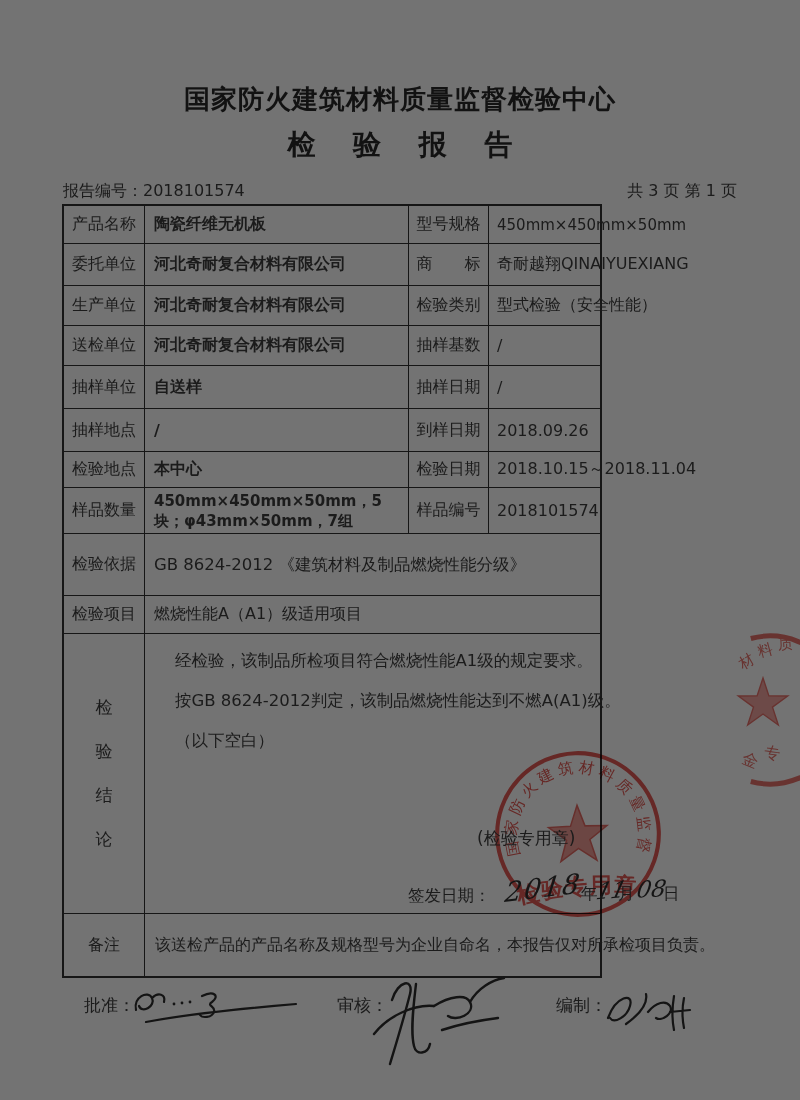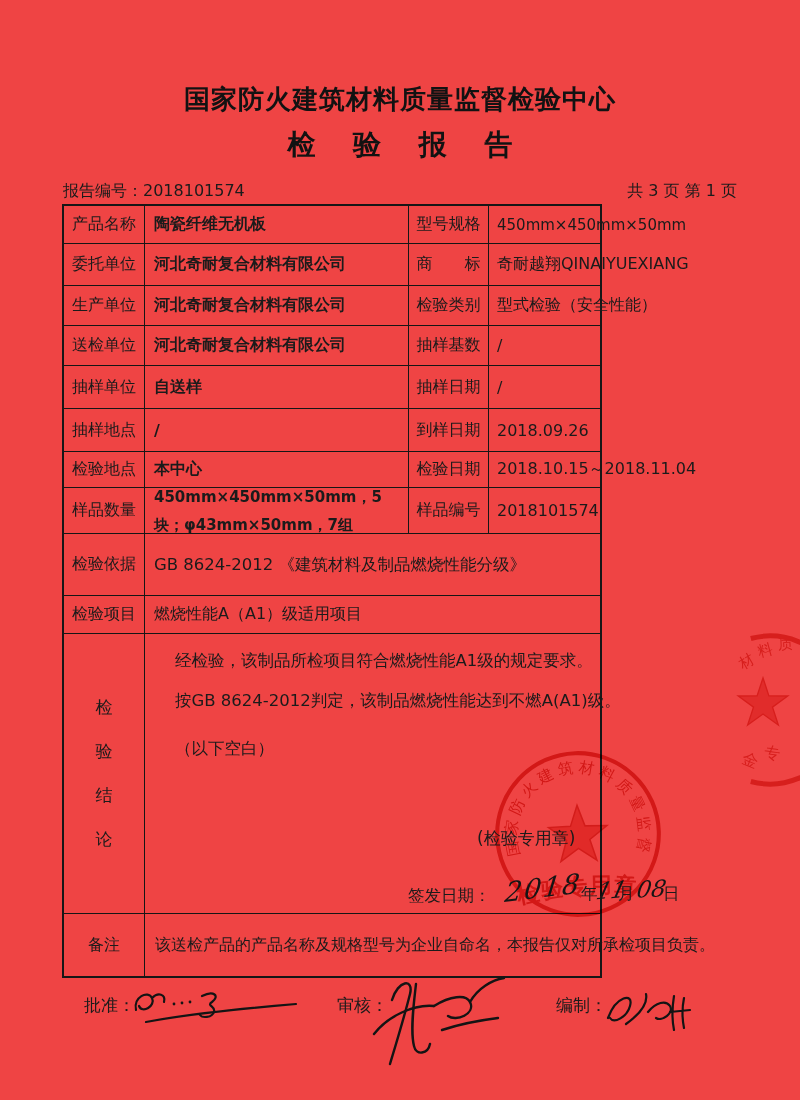--- a/index.html
+++ b/index.html
@@ -1,20 +1,20 @@
 <!DOCTYPE html>
 <html><head>
 <meta charset="utf-8">
 <style>
   html,body{margin:0;padding:0;background:#e8e8e6;}
   .page{
     position:relative;
     width:800px;height:1100px;
     margin:0 auto;
-    background:#ef4444;
+    background:#737373;
     overflow:hidden;
     font-family:"DejaVu Sans","Liberation Sans",sans-serif;
     color:#1b1b1b;
   }
   
   .org-name{
     position:absolute;left:0;top:82px;width:100%;
     text-align:center;font-size:26px;font-weight:700;letter-spacing:1px;
     color:#121212;
   }
@@ -33,28 +33,28 @@
     border:2px solid #161616;box-sizing:border-box;
     font-size:16px;
   }
   .tr{display:flex;border-bottom:1.5px solid #161616;box-sizing:border-box;}
   .tr:last-child{border-bottom:none;}
   .td{display:flex;align-items:center;box-sizing:border-box;}
   .lbl{width:81px;justify-content:center;border-right:1.5px solid #161616;flex:none;text-align:center;}
   .val{width:264px;padding-left:9px;border-right:1.5px solid #161616;flex:none;white-space:nowrap;overflow:visible;font-weight:bold;}
   .lbl2{width:80px;justify-content:center;border-right:1.5px solid #161616;flex:none;text-align:center;white-space:nowrap;}
   .val2{flex:1;padding-left:8px;white-space:nowrap;}
-  .wrapval{white-space:normal;line-height:28px;font-size:15px;padding-right:4px;}
+  .wrapval{white-space:normal;line-height:20px;font-size:15px;padding-right:4px;}
   .mmtext{font-size:15px;}
   .fullval{flex:1;padding-left:9px;white-space:nowrap;}
   
   .concl-lbl{flex-direction:column;justify-content:center;gap:21px;font-size:17px;}
   .concl-body{flex:1;position:relative;font-size:16.5px;}
   .concl-line{position:absolute;left:30px;white-space:nowrap;}
-  .cl0{top:16px;} .cl1{top:56px;} .cl2{top:104px;}
+  .cl0{top:16px;} .cl1{top:56px;} .cl2{top:96px;}
   .seal-note{position:absolute;left:332px;top:193px;font-size:17px;white-space:nowrap;z-index:5;}
   .sign-label{position:absolute;left:263px;top:251px;font-size:16.5px;white-space:nowrap;z-index:5;}
   .u-year{position:absolute;left:436px;top:249px;font-size:16.5px;z-index:5;}
   .u-month{position:absolute;left:473px;top:249px;font-size:16.5px;z-index:5;}
   .u-day{position:absolute;left:518px;top:249px;font-size:16.5px;z-index:5;}
   .hw{font-style:italic;color:#151515;z-index:6;position:absolute;white-space:nowrap;
       font-family:"DejaVu Serif","Liberation Serif",serif;}
   .hw-year{left:360px;top:238px;font-size:27px;transform:rotate(-7deg) skewX(-14deg);letter-spacing:2px;}
   .hw-month{left:452px;top:243px;font-size:23px;transform:rotate(-4deg) skewX(-18deg);}
   .hw-day{left:492px;top:242px;font-size:23px;transform:rotate(-3deg) skewX(-12deg);}

